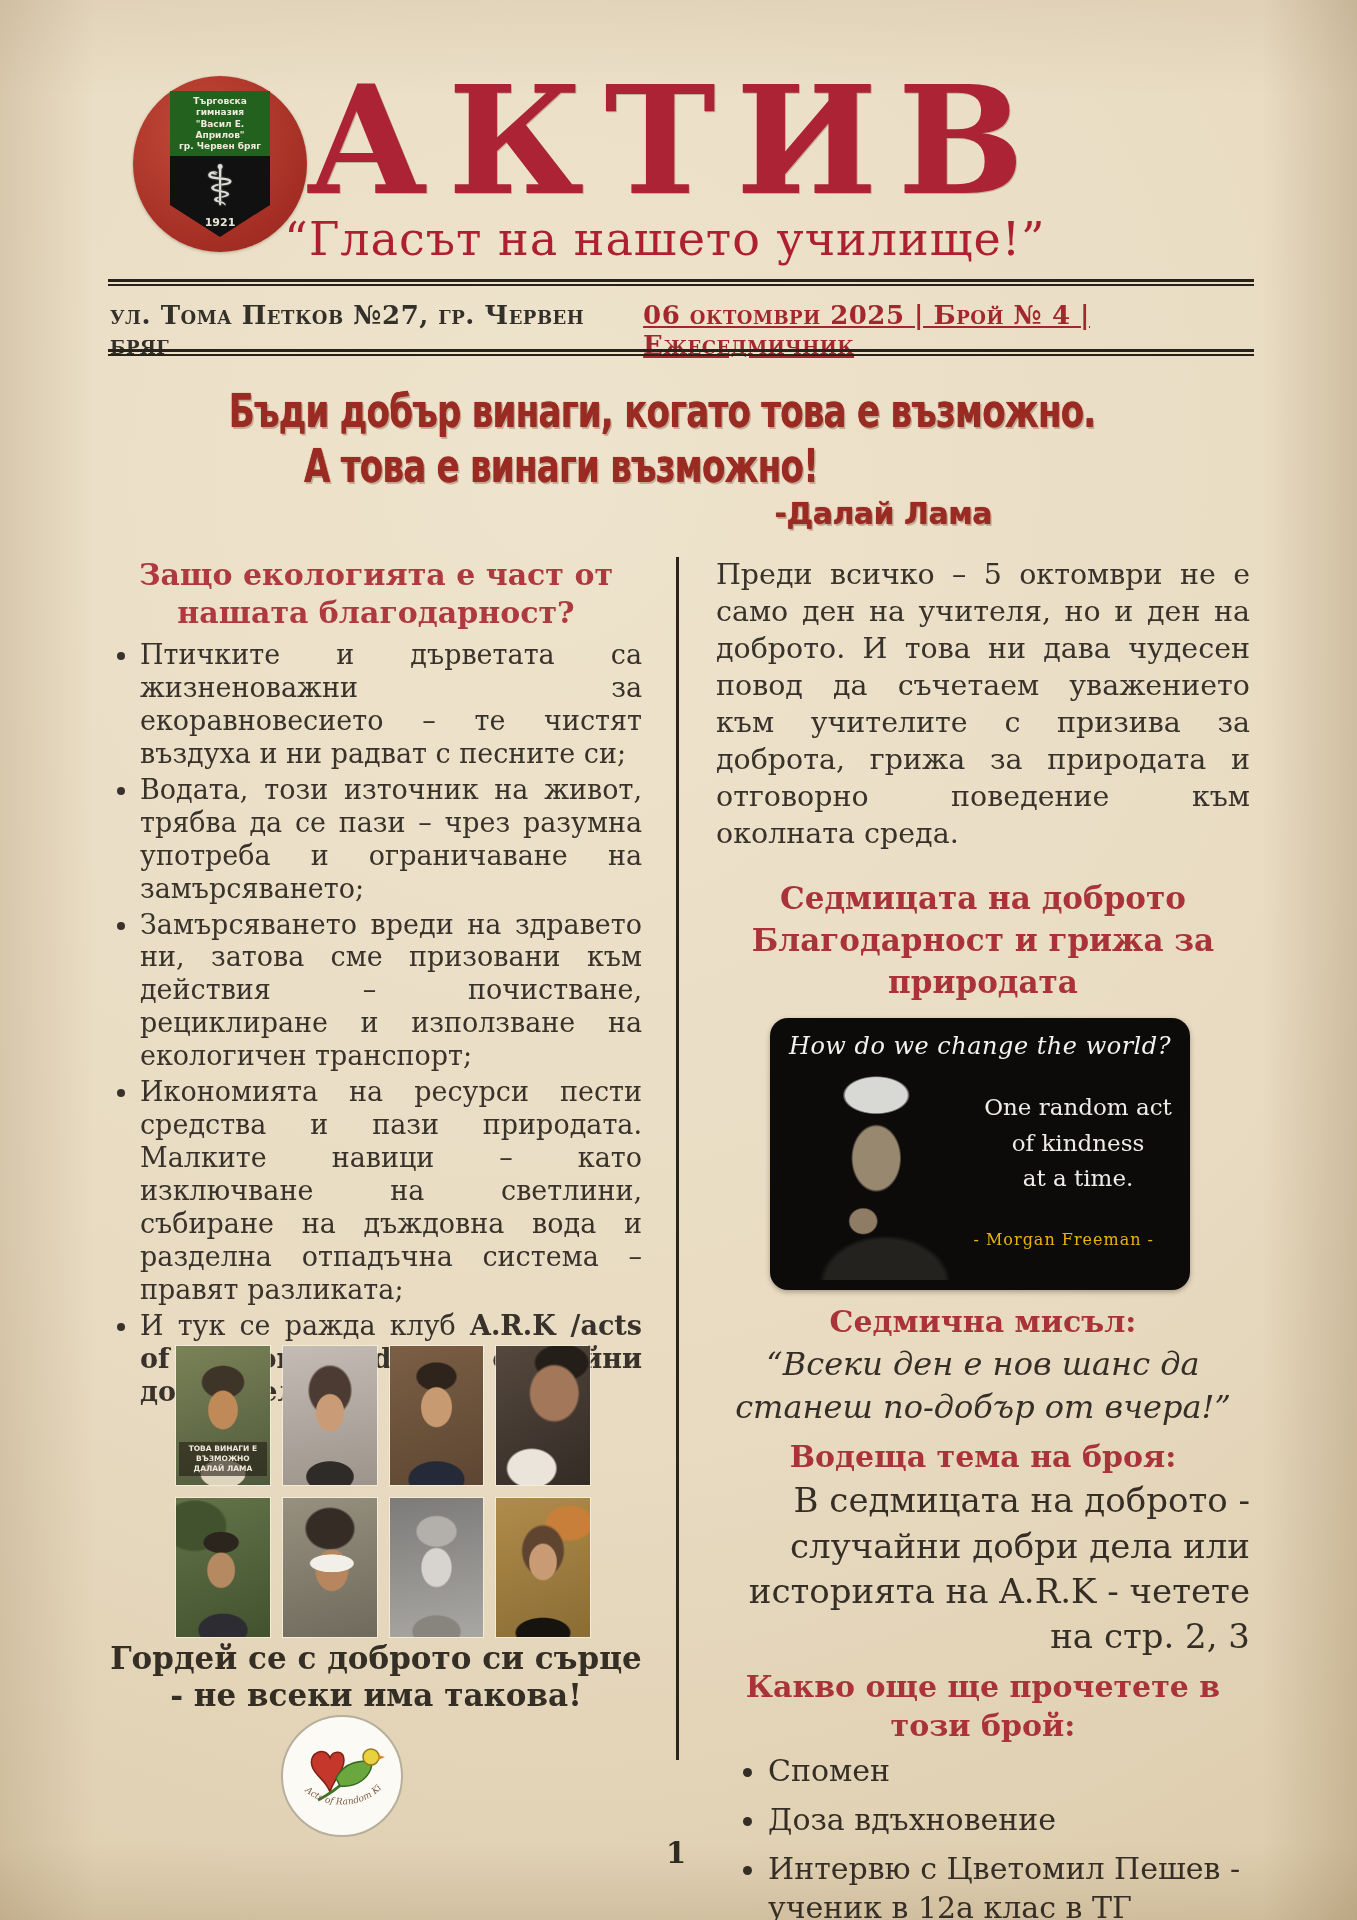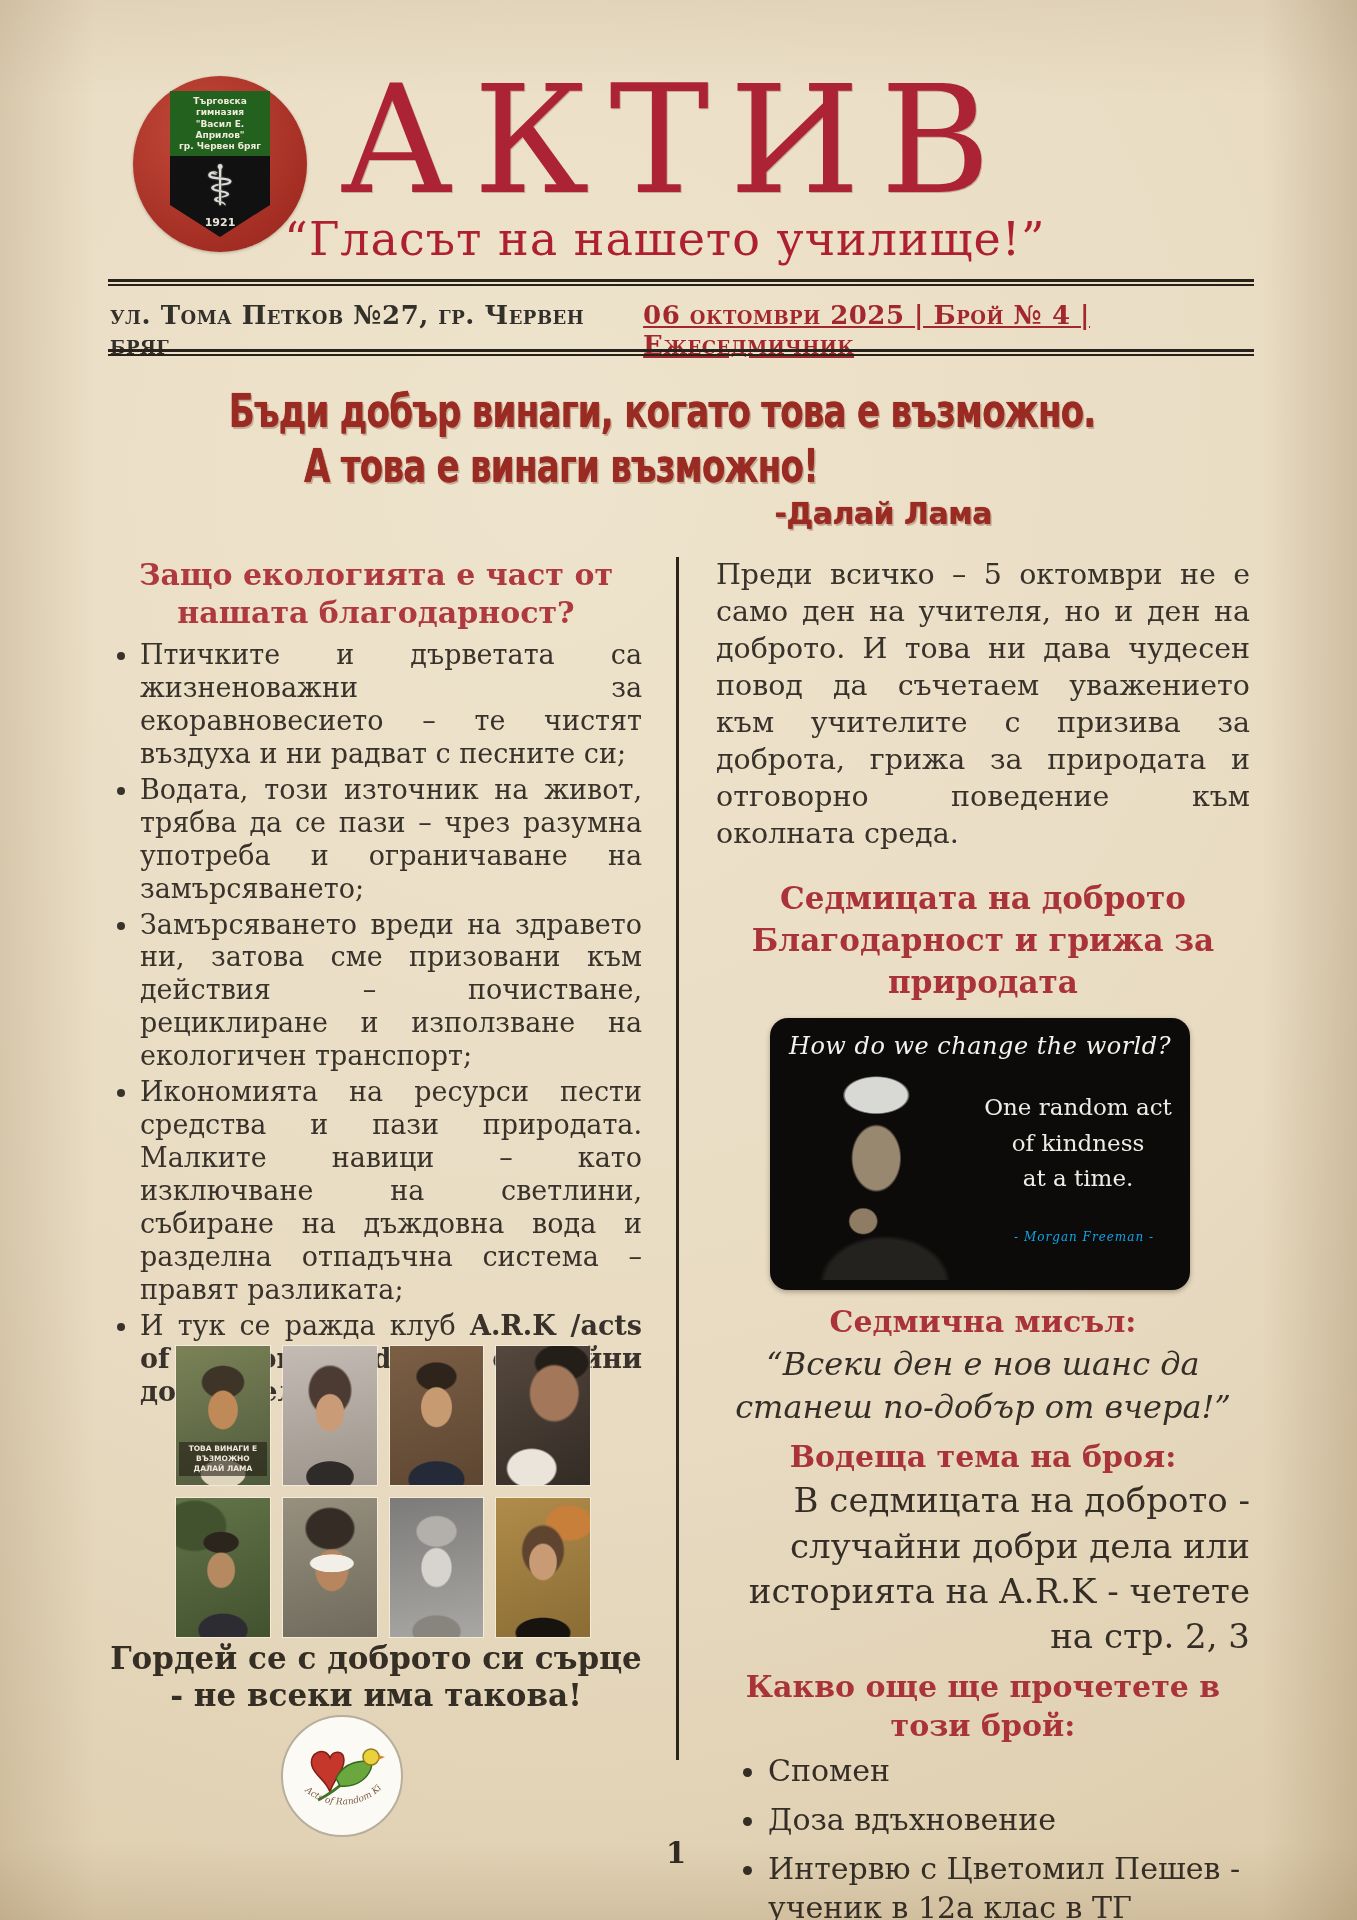--- a/index.html
+++ b/index.html
@@ -16,21 +16,21 @@
   .logo{position:absolute;left:133px;top:76px;width:174px;height:176px;border-radius:50%;
     background:radial-gradient(circle at 38% 32%, #c24a3a, #a52e24 70%, #8e241c 100%);
     display:flex;align-items:center;justify-content:center;box-shadow:0 1px 3px rgba(60,40,20,.3);}
   .shield{width:100px;height:146px;background:#111;clip-path:polygon(0 0,100% 0,100% 78%,50% 100%,0 78%);
     display:flex;flex-direction:column;align-items:center;}
   .shield-band{width:100%;background:#23611f;padding:5px 2px 4px;text-align:center;
     font-family:"DejaVu Sans","Liberation Sans",sans-serif;font-weight:bold;font-size:9px;line-height:1.25;color:#efeadb;}
   .caduceus{font-size:56px;line-height:1;color:#dcdcd6;margin-top:2px;text-shadow:0 0 2px #777;}
   .shield-year{font-family:"DejaVu Sans",sans-serif;font-weight:bold;font-size:11px;color:#e8e4d8;margin-top:2px;}
   .masthead{position:absolute;left:280px;top:62px;width:770px;text-align:center;}
-  .np-title{margin:0;font-size:150px;line-height:1.05;font-weight:normal;color:#ad2336;letter-spacing:20px;padding-left:20px;
+  .np-title{margin:0;font-size:150px;line-height:1.05;font-weight:bold;color:#ad2336;letter-spacing:20px;padding-left:20px;
     text-shadow:1px 1px 0 rgba(90,20,30,.25);}
   .np-subtitle{margin-top:-8px;font-size:46px;font-weight:normal;color:#ae2030;letter-spacing:1px;}
   .hrule{position:absolute;left:108px;width:1146px;height:7px;border-top:3px solid #29221a;border-bottom:2px solid #29221a;box-sizing:border-box;}
   .rule1{top:279px;} .rule2{top:349px;}
   .addr-row{position:absolute;left:110px;top:300px;width:1144px;display:flex;justify-content:space-between;align-items:center;gap:36px;}
   .addr{font-variant:small-caps;font-weight:bold;font-size:26px;color:#33302a;letter-spacing:.5px;}
   .issue{font-variant:small-caps;font-weight:bold;font-size:26px;color:#a3282e;letter-spacing:.5px;text-decoration:underline;}
   
   .banner{position:absolute;left:112px;top:384px;width:898px;text-align:center;color:#9a2b23;}
   .banner-line{display:block;white-space:nowrap;transform:scaleX(.74);transform-origin:50% 50%;
@@ -54,21 +54,21 @@
     overflow:hidden;box-sizing:border-box;padding:14px 14px 0;box-shadow:0 2px 5px rgba(50,35,18,.35);}
   .freeman-q{font-style:italic;font-size:24px;color:#f3f2ee;text-align:center;white-space:nowrap;letter-spacing:.5px;}
   .freeman-photo{position:absolute;left:6px;top:52px;width:218px;height:210px;
     background:
       radial-gradient(ellipse 56px 32px at 46% 12%, #d8d8d5 55%, transparent 60%),
       radial-gradient(ellipse 40px 54px at 46% 42%, #97886f 58%, transparent 63%),
       radial-gradient(ellipse 24px 22px at 40% 72%, #8e7d64 55%, transparent 62%),
       radial-gradient(ellipse 100px 74px at 50% 102%, #24221f 60%, transparent 66%);}
   .freeman-quote{position:absolute;right:12px;top:72px;width:200px;text-align:center;
     font-size:23px;line-height:1.55;color:#efece6;}
-  .freeman-attr{position:absolute;right:36px;top:212px;font-size:12px;color:#0ea5e9;letter-spacing:1px;font-style:italic;}
+  .freeman-attr{position:absolute;right:36px;top:212px;font-size:16px;color:#eab308;letter-spacing:1px;}
   
   .label-red{margin:8px 0 2px;font-size:30px;font-weight:bold;color:#a93338;text-align:center;line-height:1.3;}
   .thought{margin:2px 0 4px;font-size:32px;font-style:italic;text-align:center;color:#352e26;line-height:1.35;}
   .lead-text{margin:2px 0 4px;font-size:34px;text-align:right;color:#352e26;line-height:1.33;}
   .more-list{margin:6px 0 0;padding-left:52px;font-size:30px;color:#352e26;line-height:1.3;text-align:left;}
   .more-list li{margin-bottom:10px;}
   
   .collage{position:absolute;left:176px;top:1346px;width:414px;display:grid;grid-template-columns:repeat(4,1fr);gap:13px;}
   .tile{position:relative;height:139px;overflow:hidden;box-shadow:0 0 0 1px rgba(250,245,230,.65);}
   .t1{background:

